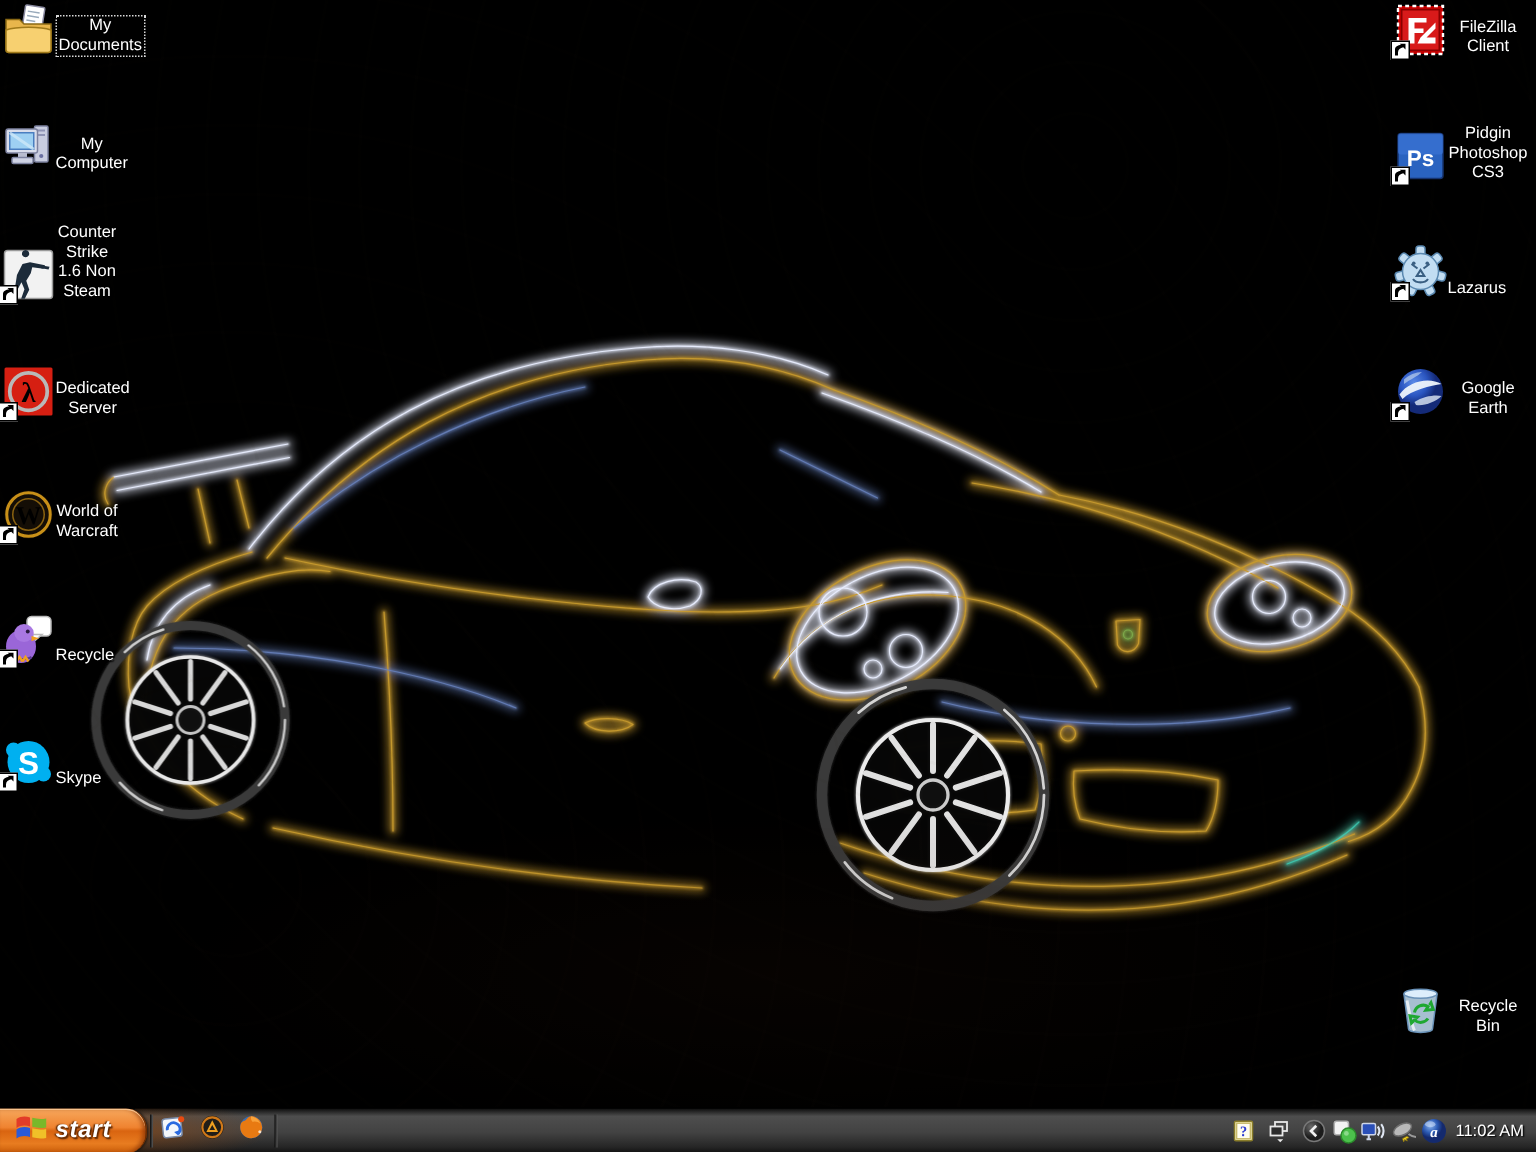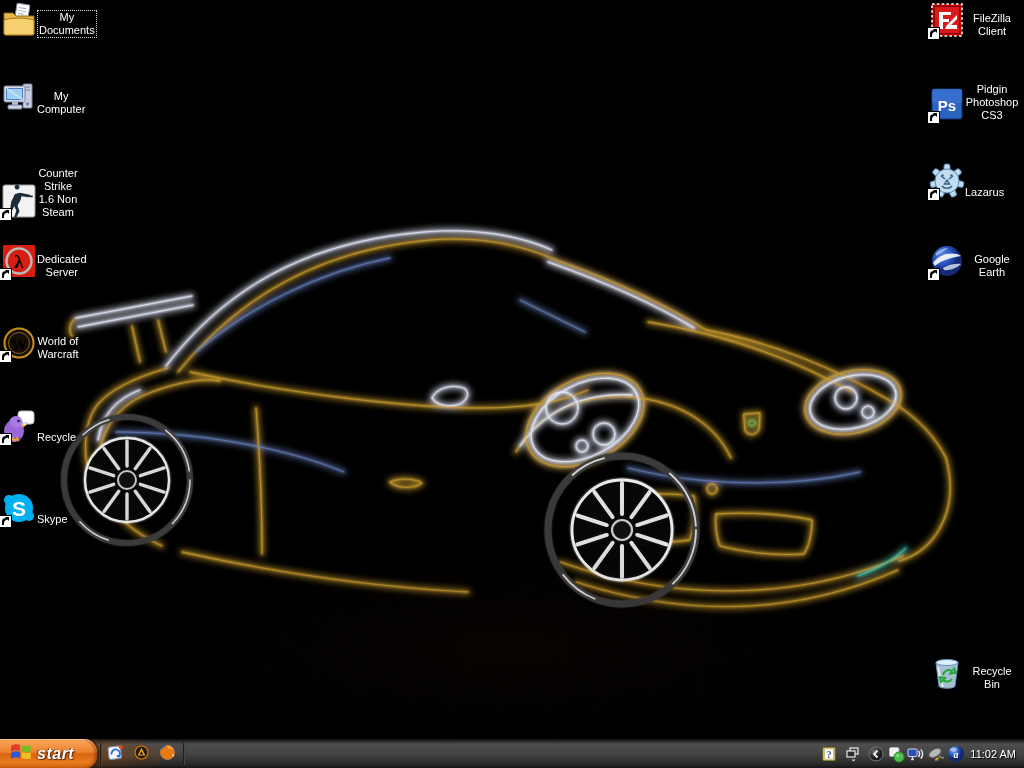--- a/index.html
+++ b/index.html
@@ -189,21 +189,21 @@
         <rect x="3" y="6" width="21" height="16" rx="1.5" fill="#d9ddeb" stroke="#7d82a0"></rect>
         <rect x="5.5" y="8.5" width="16" height="11" fill="#9ed0f2" stroke="#4a7ec0"></rect>
         <path d="M5.5 8.5 L21.5 19.5" stroke="#d5ecfa" stroke-width="2" opacity=".7"></path>
         <rect x="11" y="22" width="6" height="3" fill="#b8bccf"></rect>
         <rect x="7" y="25" width="14" height="4" rx="1" fill="#cfd3e4" stroke="#7d82a0"></rect>
       </svg>
     </span>
     <span class="lbl">My Computer</span>
   </div>
 
-  <div class="dicon" style="left:1px;top:164px;width:78px">
+  <div class="dicon" style="left:1px;top:146px;width:78px">
     <span class="art">
       <svg width="36" height="36" viewBox="0 0 36 36">
         <rect x="2" y="2" width="32" height="32" rx="2" fill="#f2f2f2" stroke="#9a9a9a"></rect>
         <path d="M16 6.5a2.4 2.4 0 1 1 .1 0z M14 11l5-1.2 10 2-1 2.4-7.5-1-1 4-3 5 2 6-3 6h-2.4l2.2-6.4-2-4.6-3 5.6-3.4 4.6-2-1.2 4.4-7.4 1-6.4z" fill="#1c2b3a"></path>
         <path d="M27 12l5 .8-.6 1.8-5-.8z" fill="#1c2b3a"></path>
       </svg>
       <span class="sc-badge">
         <svg width="9" height="9" viewBox="0 0 9 9">
             <path d="M1 8 L1 4 C1 2 3 1 5 1 L4 0 8 0 8 4 6.5 2.5 C4.5 3 3 4 3 6 L3 8 Z" fill="#000"></path>
           </svg>

